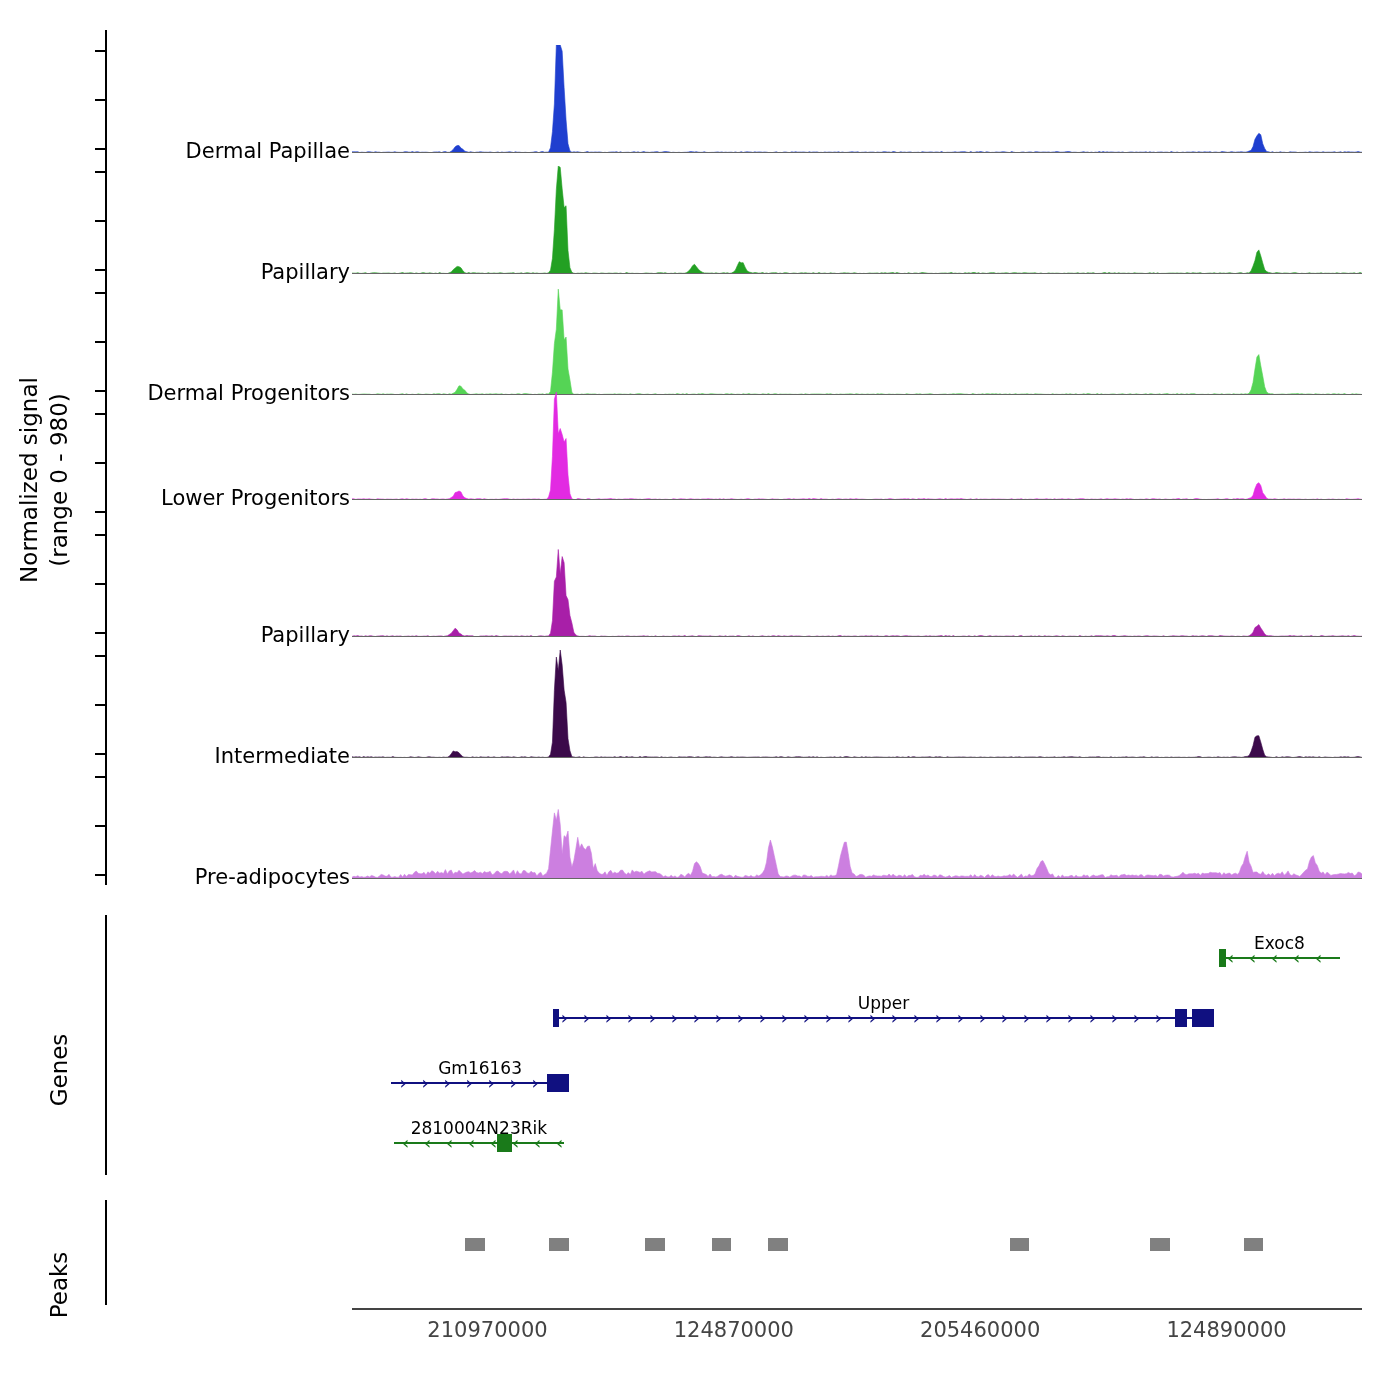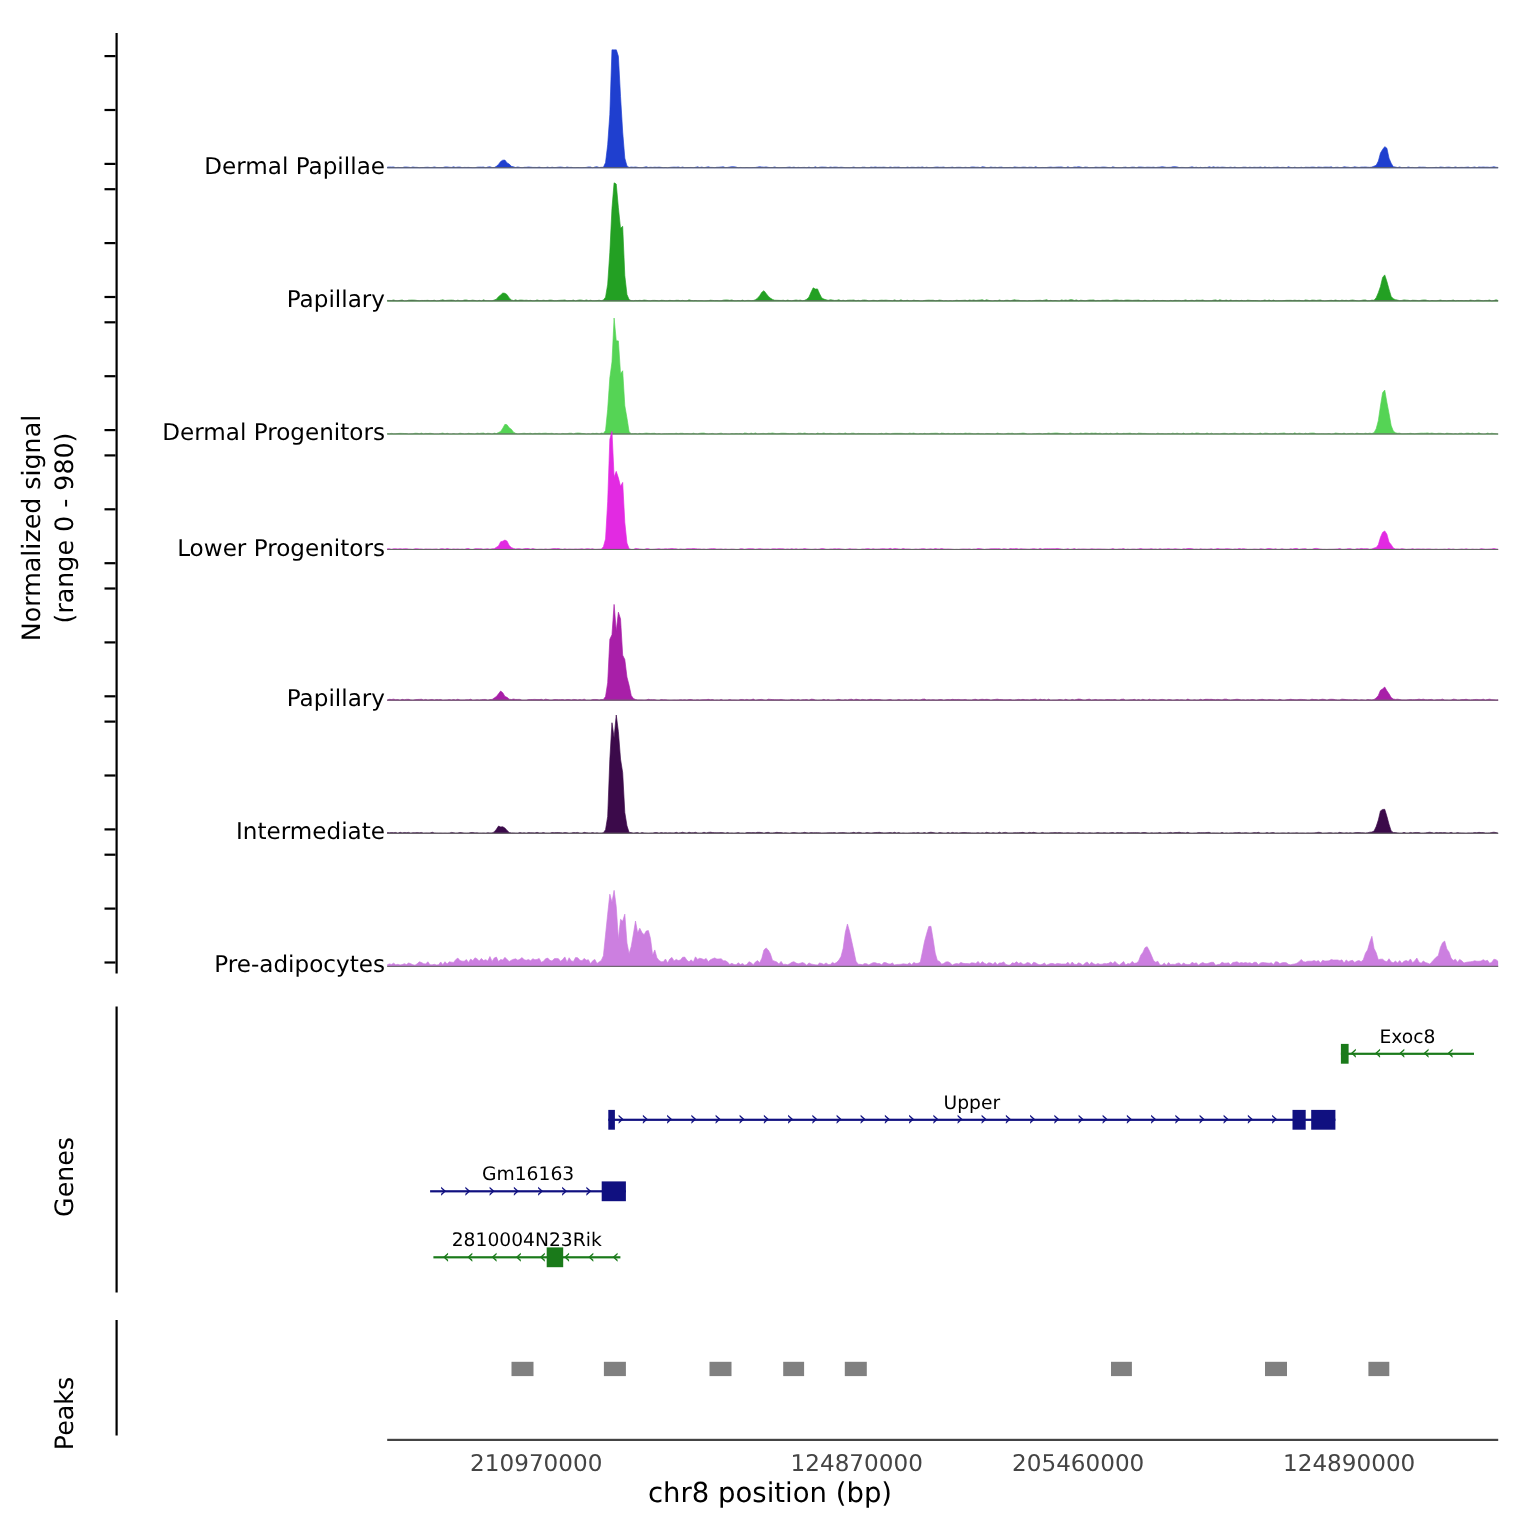--- a/index.html
+++ b/index.html
@@ -210,25 +210,24 @@
       <div class="peak" style="left: 359.659px; width: 19.7073px;"></div>
       <div class="peak" style="left: 416.317px; width: 19.7073px;"></div>
       <div class="peak" style="left: 657.732px; width: 19.7073px;"></div>
       <div class="peak" style="left: 798.146px; width: 19.7073px;"></div>
       <div class="peak" style="left: 891.756px; width: 19.7073px;"></div>
     </div>
 
   <div class="xaxis" style="top:1308px;"></div>
   <div id="xticks-container">
       <div class="xtick-label" style="left: 487.488px; top: 1318px;">210970000</div>
-      <div class="xtick-label" style="left: 733.829px; top: 1318px; margin-left: 45px;">124870000</div>
+      <div class="xtick-label" style="left: 733.829px; top: 1318px;">124870000</div>
       <div class="xtick-label" style="left: 980.171px; top: 1318px;">205460000</div>
       <div class="xtick-label" style="left: 1226.51px; top: 1318px;">124890000</div>
     </div>
-  <div class="xtitle" style="left:0;top:1342px;">chr8 position (bp)</div>
 
 <div class="tick" style="left: 95px; top: 50.4px; position: absolute;"></div>
     <div class="tick" style="left: 95px; top: 99px; position: absolute;"></div>
     <div class="tick" style="left: 95px; top: 147.6px; position: absolute;"></div>
     <div class="tick" style="left: 95px; top: 171.4px; position: absolute;"></div>
     <div class="tick" style="left: 95px; top: 220px; position: absolute;"></div>
     <div class="tick" style="left: 95px; top: 268.6px; position: absolute;"></div>
     <div class="tick" style="left: 95px; top: 292.4px; position: absolute;"></div>
     <div class="tick" style="left: 95px; top: 341px; position: absolute;"></div>
     <div class="tick" style="left: 95px; top: 389.6px; position: absolute;"></div>

